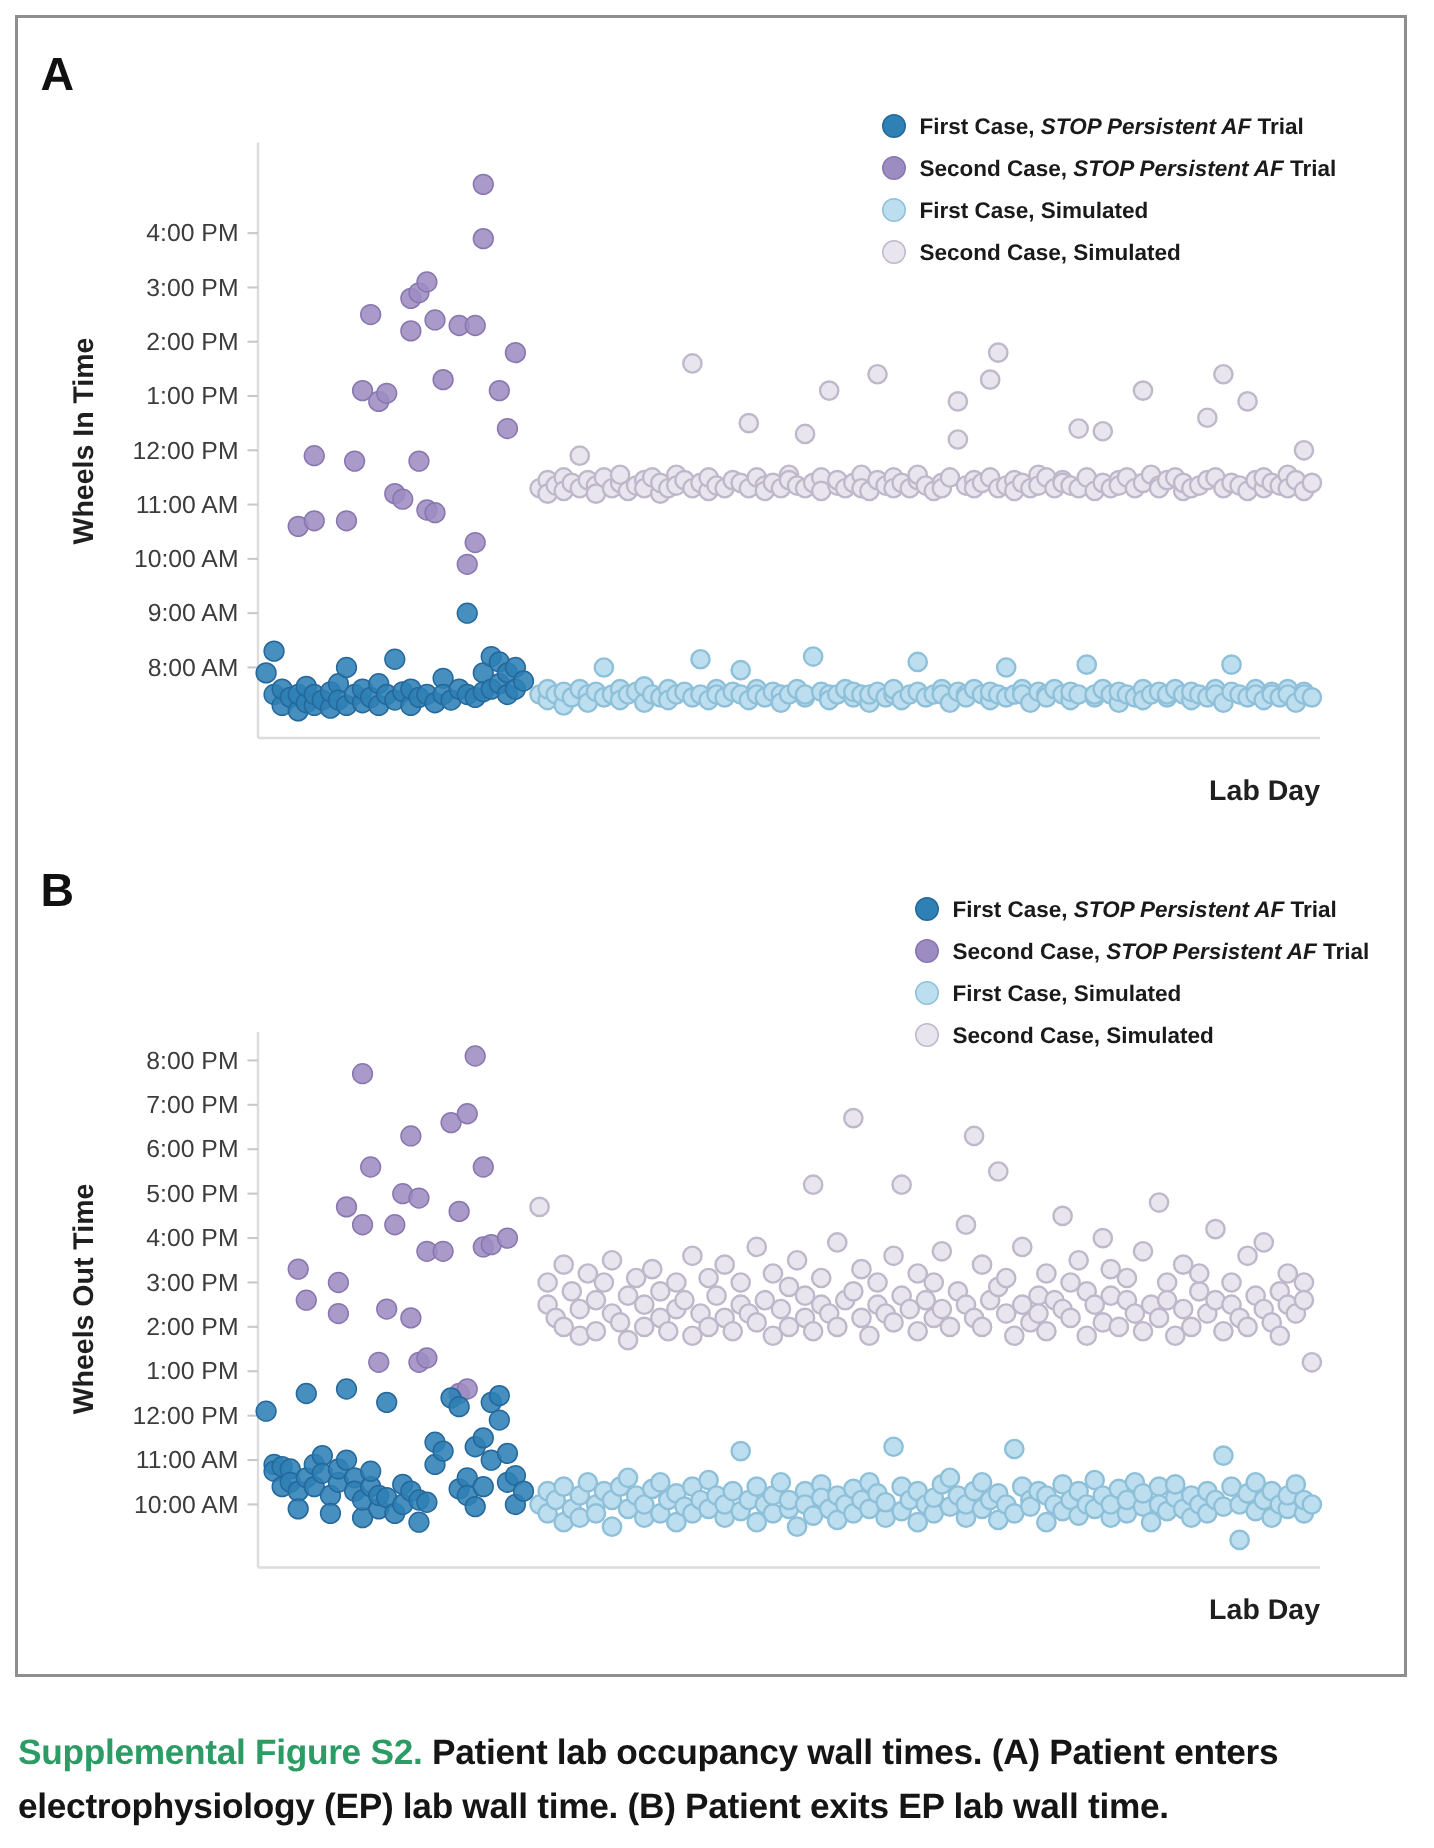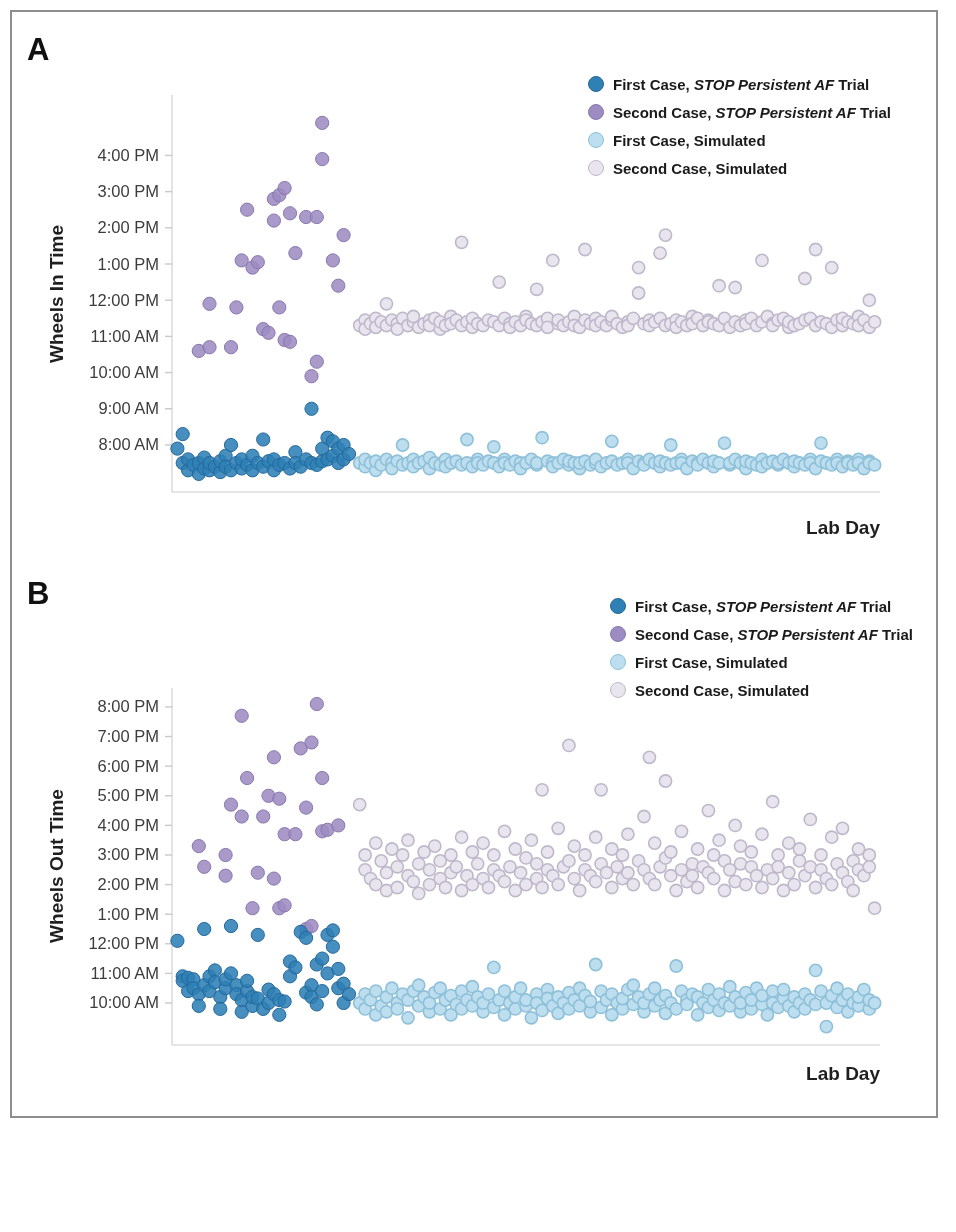--- a/index.html
+++ b/index.html
@@ -851,13 +851,16 @@
       <span class="legend-text"><span>Second Case, Simulated</span></span>
     </div>
   </div>
 
   <div class="y-title" style="left:57px;top:294px;">Wheels In Time</div>
   <div class="y-title" style="left:57px;top:866px;">Wheels Out Time</div>
 
   <div class="x-title" style="top:517px;">Lab Day</div>
   <div class="x-title" style="top:1063px;">Lab Day</div>
 
+  <div class="caption">
+    <span id="caption-label" style="color: rgb(42, 156, 100);">Supplemental Figure S2.</span><span> Patient lab occupancy wall times. (A) Patient enters electrophysiology (EP) lab wall time. (B) Patient exits EP lab wall time.</span>
+  </div>
 </div>
 
 </body></html>

